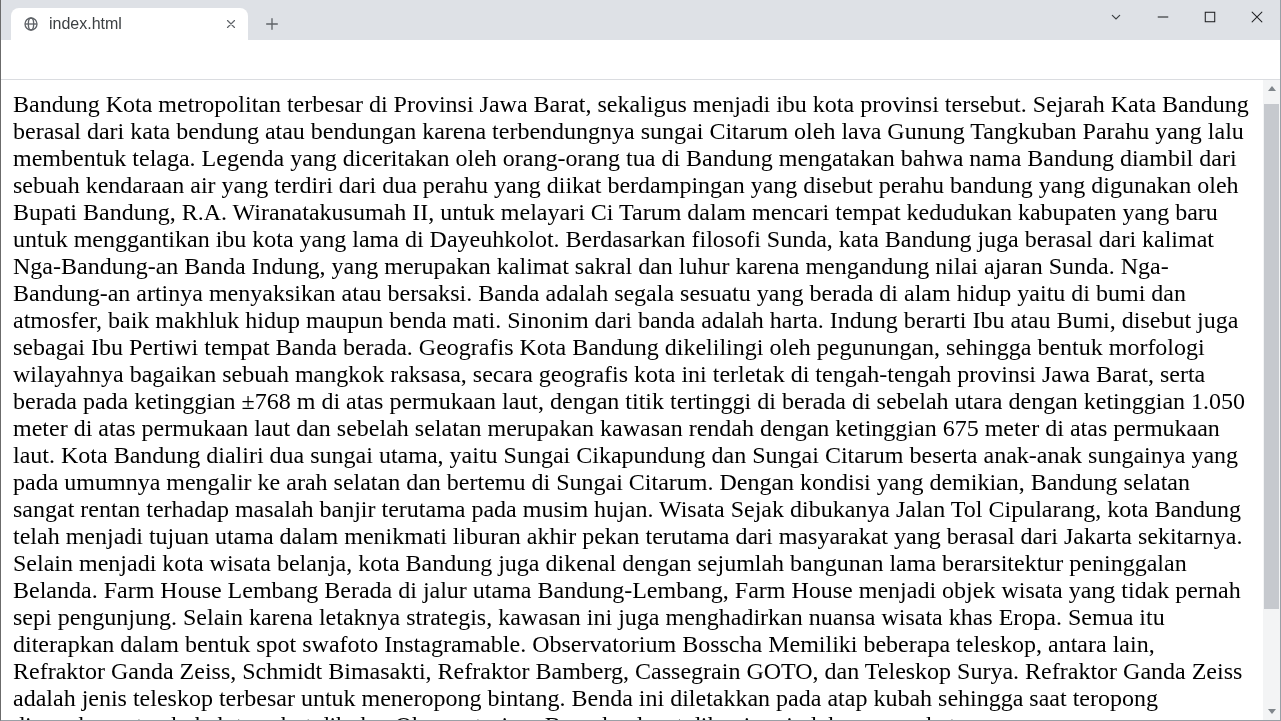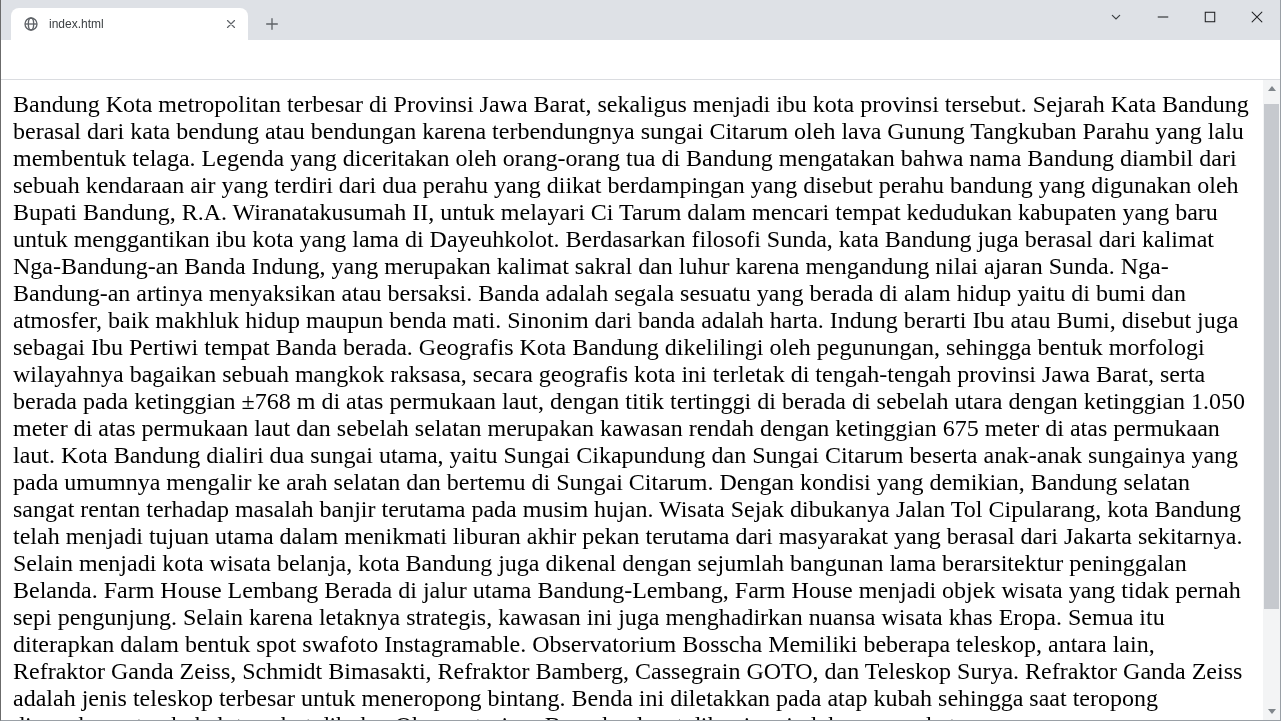--- a/index.html
+++ b/index.html
@@ -6,21 +6,21 @@
   html,body { width:1281px; height:721px; overflow:hidden; background:#fff;
               font-family:"Liberation Sans", sans-serif; }
   .screen { position:relative; width:1281px; height:721px;
             border-left:1px solid #6b6b6b; border-right:1px solid #9aa0a6;
             border-bottom:1px solid #9aa0a6; overflow:hidden; background:#fff; }
 
   
   .titlebar { position:absolute; left:0; top:0; width:100%; height:40px; background:#dee1e6; }
   .tab { position:absolute; left:10px; top:8px; width:237px; height:32px; background:#ffffff;
          border-radius:8px 8px 0 0; display:flex; align-items:center; padding:0 8px 0 12px; }
-  .tab-title { font-size:12px; color:#3c4043; flex:1; margin-left:10px; white-space:nowrap;
+  .tab-title { font-size:16px; color:#3c4043; flex:1; margin-left:10px; white-space:nowrap;
                overflow:hidden; }
   .icon-btn { display:flex; align-items:center; justify-content:center; cursor:pointer;
               border-radius:50%; }
   .tab-close { width:18px; height:18px; }
   .newtab-btn { position:absolute; left:258px; top:11px; width:26px; height:26px; }
   .win-controls { position:absolute; right:0; top:0; height:40px; display:flex; }
   .win-btn { width:47px; height:34px; display:flex; align-items:center; justify-content:center; }
 
   
   .toolbar { position:absolute; left:0; top:40px; width:100%; height:40px; background:#ffffff;

